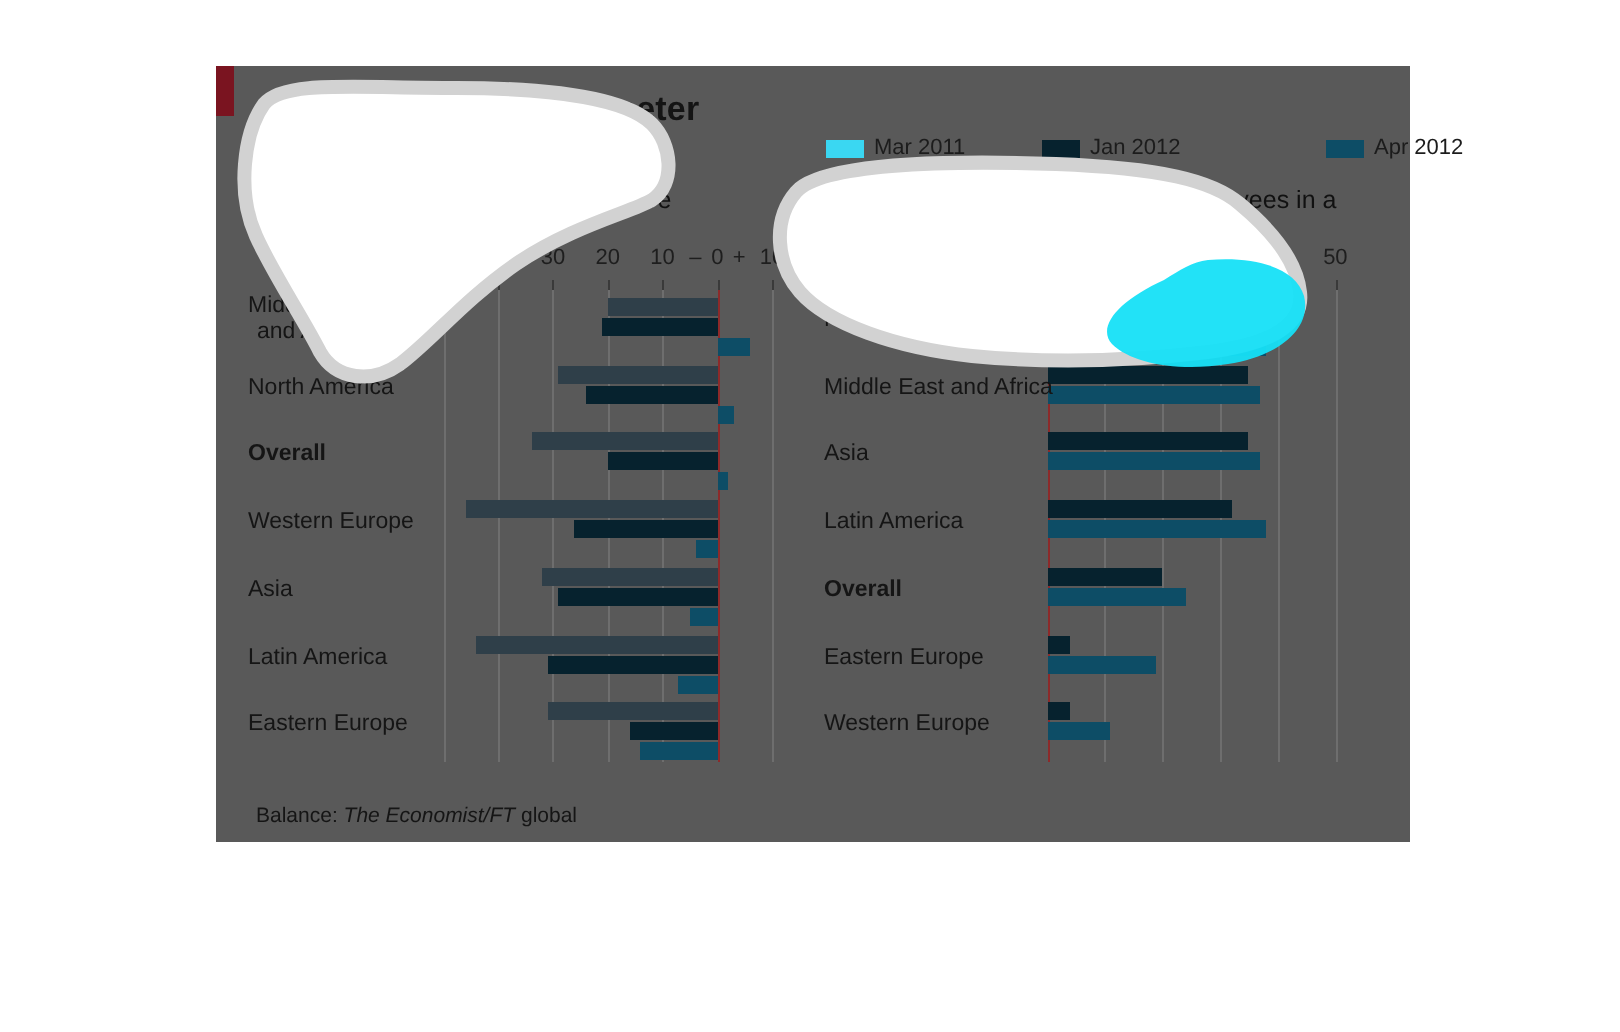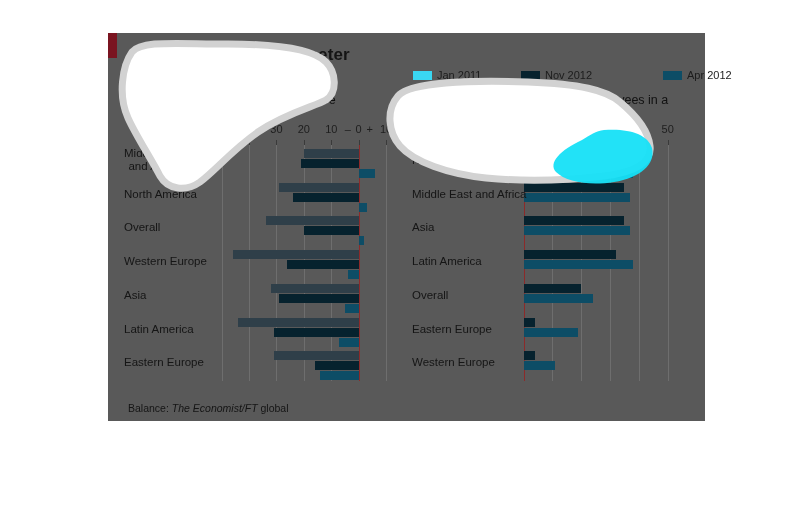--- a/index.html
+++ b/index.html
@@ -58,21 +58,21 @@
   .gridline { position: absolute; top: 0; bottom: 0; width: 1px; background: #6e6e6e; }
   .zeroline { position: absolute; top: 0; bottom: 0; width: 1px; background: #8c2a2a; }
 
   .group { position: absolute; left: 0; right: 0; }
   .bar { position: absolute; height: 9px; }
 
   .rowlabel {
     position: absolute; font-size: 11.5px; color: #151515;
     line-height: 12.5px; white-space: pre-line;
   }
-  .rowlabel.bold { font-weight: normal; }
+  .rowlabel.bold { font-weight: bold; }
 
   #source {
     position: absolute; left: 20px; top: 369px;
     font-size: 10.5px; color: #151515;
   }
   #source i { font-style: italic; }
 
   
   #overlay { position: absolute; left: 0; top: 0; width: 810px; height: 516px; pointer-events: none; }
 </style>
@@ -82,22 +82,22 @@
 <div id="root">
 
   <div id="panel">
 
     <div id="red-tab"></div>
 
     <div id="title">Global business barometer</div>
     <div id="subtitle">Balance of respondents expecting:</div>
 
     <div id="legend">
-        <div class="legend-item" style="left: 0px;"><span class="legend-sw" style="background: rgb(58, 215, 242);"></span><span class="legend-tx">Jan 2011</span></div>
-        <div class="legend-item" style="left: 108px;"><span class="legend-sw" style="background: rgb(6, 34, 46);"></span><span class="legend-tx">Nov 2012</span></div>
+        <div class="legend-item" style="left: 0px;"><span class="legend-sw" style="background: rgb(58, 215, 242);"></span><span class="legend-tx">Mar 2011</span></div>
+        <div class="legend-item" style="left: 108px;"><span class="legend-sw" style="background: rgb(6, 34, 46);"></span><span class="legend-tx">Jan 2012</span></div>
         <div class="legend-item" style="left: 218px; padding-left: 32px;"><span class="legend-sw" style="background: rgb(13, 77, 102);"></span><span class="legend-tx">Apr 2012</span></div>
       </div>
 
     <div class="chart-head" style="left:20px; top:60px; width:275px;">
       <div class="chart-title">global business conditions to improve</div>
       <div class="chart-units">percentage points</div>
     </div>
 
     <div class="chart-head" style="left:308px; top:60px; width:285px;">
       <div class="chart-title">their companies to have more employees in a year's time</div>

